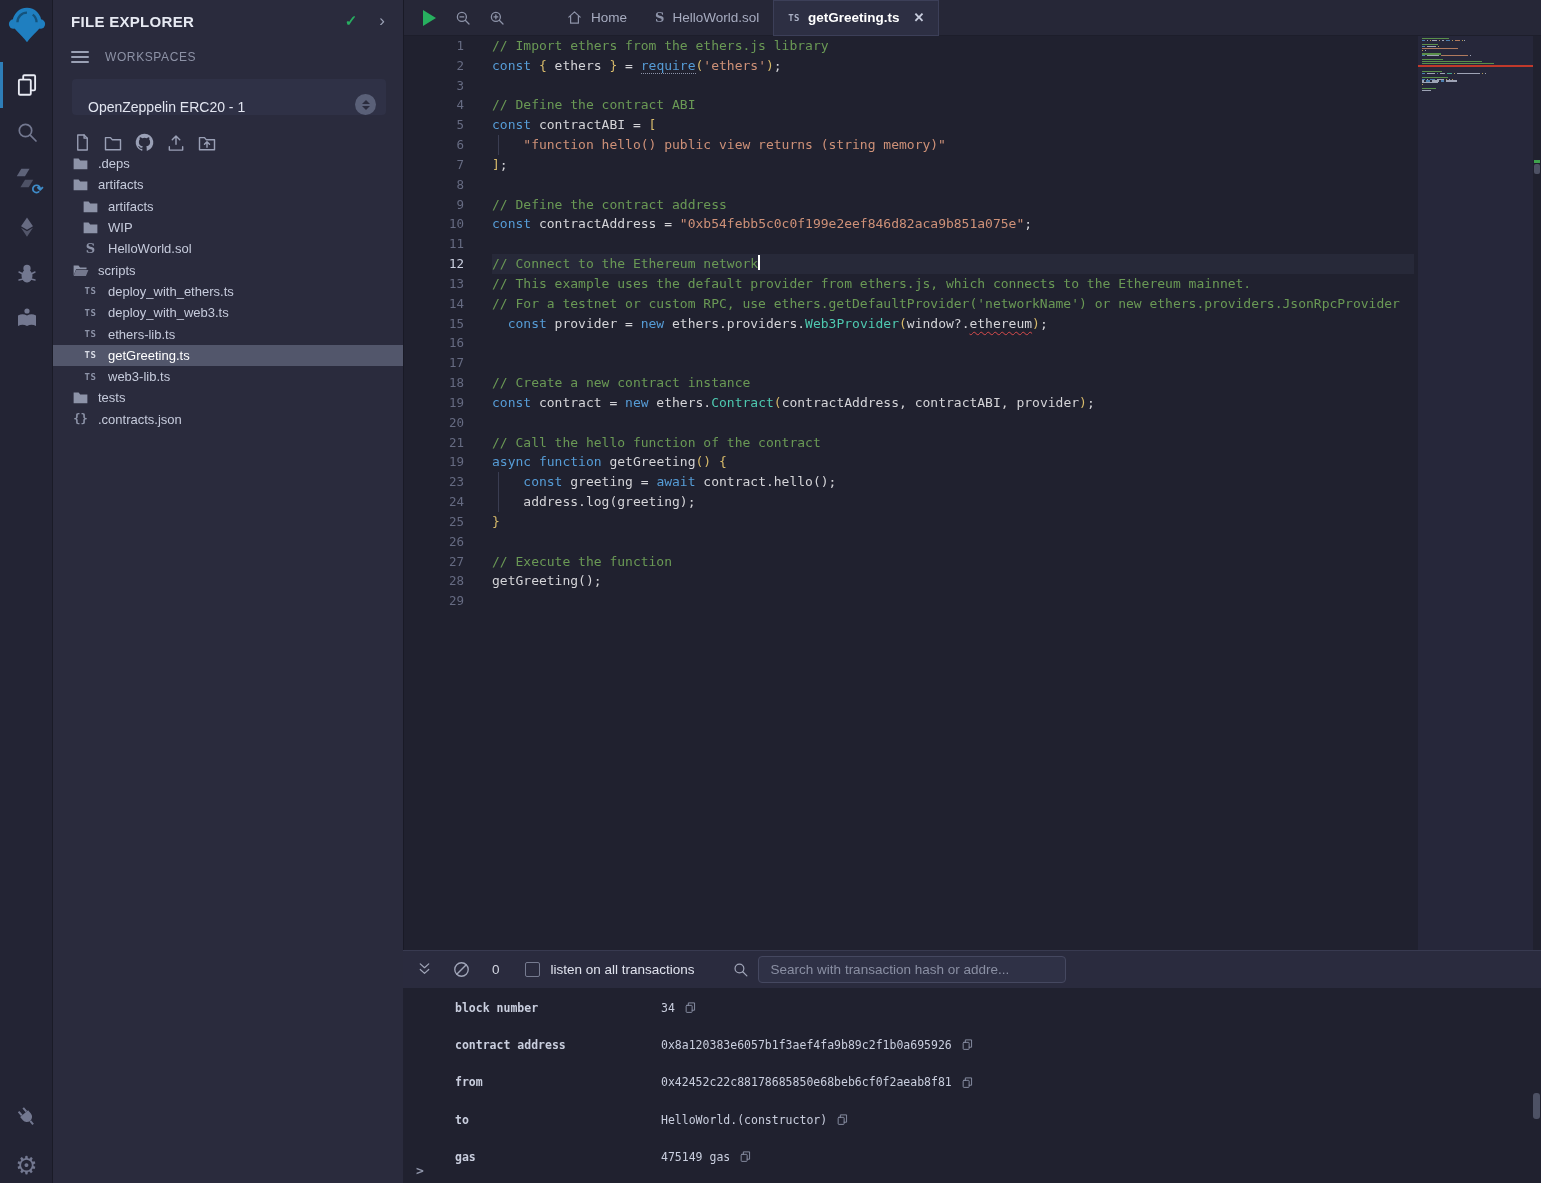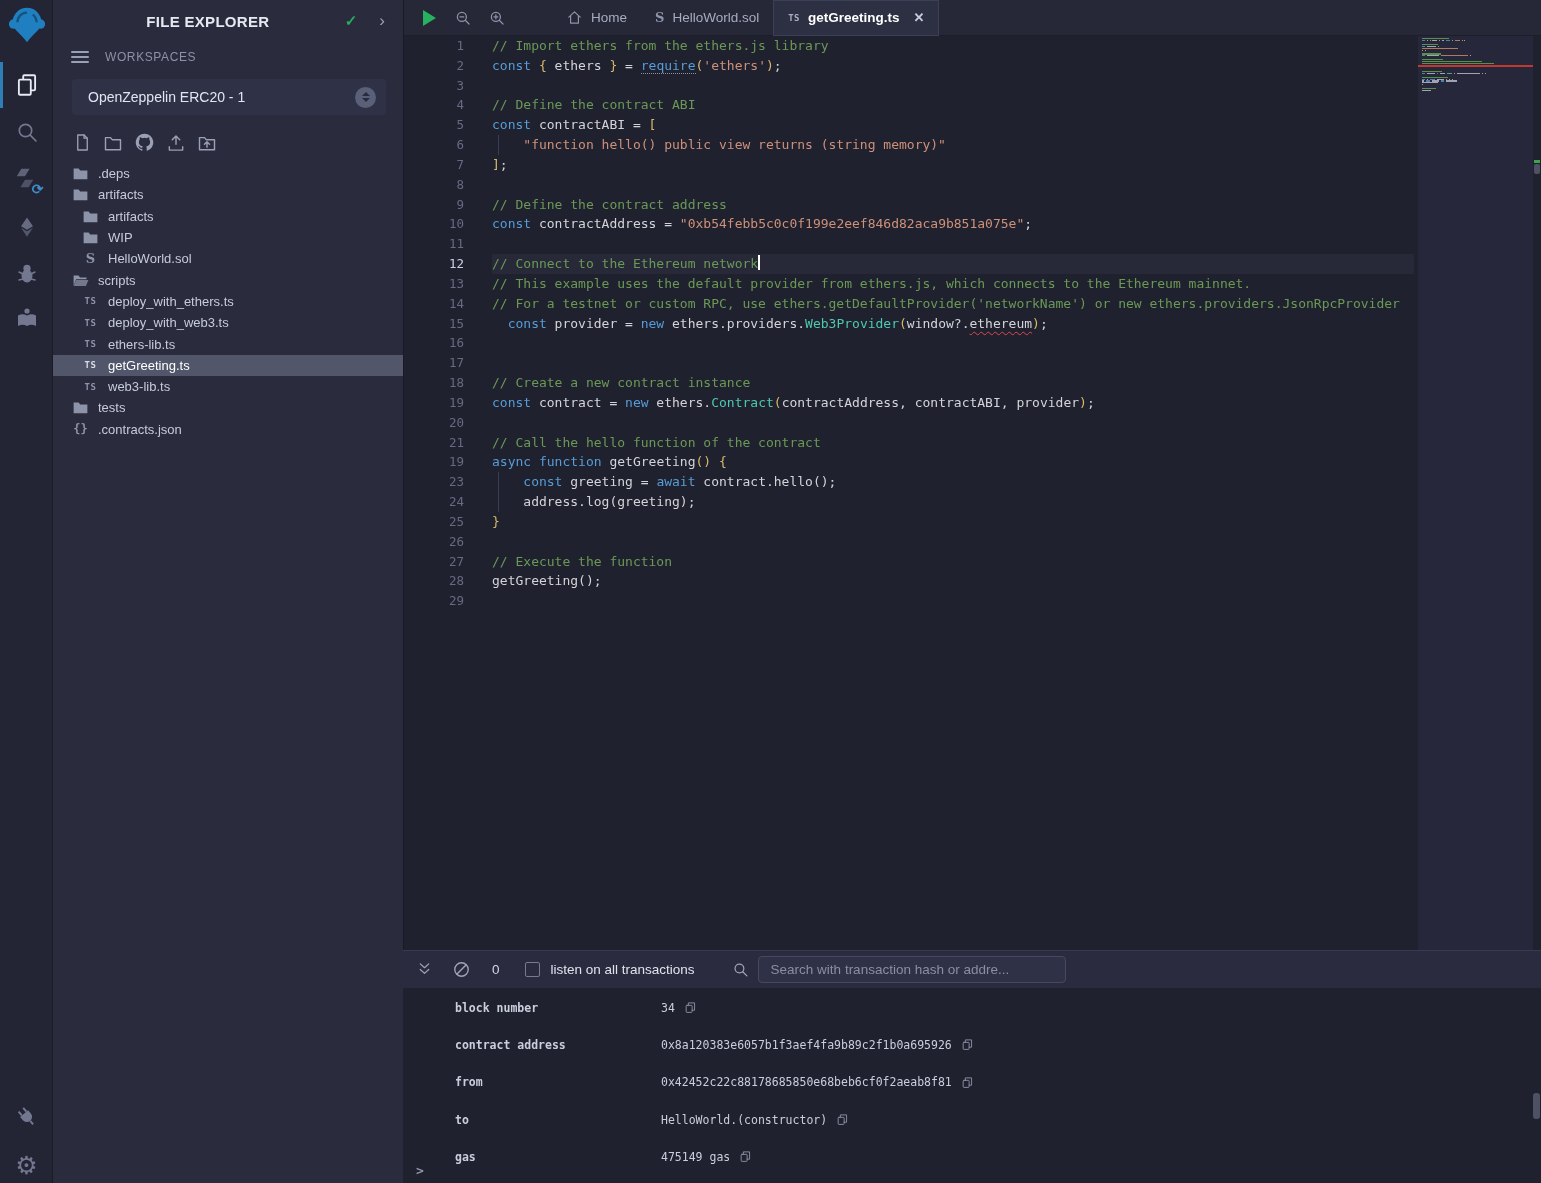--- a/index.html
+++ b/index.html
@@ -9,37 +9,37 @@
 
   
   #rail { position:absolute; left:0; top:0; bottom:0; width:53px; background:#232434; border-right:1px solid #1a1b27; }
   .rail-icon { position:absolute; left:0; width:53px; height:46px; display:flex; align-items:center; justify-content:center; color:#737890; cursor:pointer; }
   .rail-icon.active { color:#e9ebf4; }
   #rail-active-bar { position:absolute; left:0; top:62px; width:3px; height:46px; background:#2e7eb8; }
   .gear-glyph { font-size:25px; line-height:1; }
 
   
   #explorer { position:absolute; left:53px; top:0; bottom:0; width:350px; background:#2a2b3d; }
-  #explorer-header { display:flex; align-items:center; padding:11px 18px 0 18px;text-align:center; }
+  #explorer-header { display:flex; align-items:center; padding:11px 18px 0 18px; }
   #explorer-title { font-size:15px; font-weight:bold; color:#e6e9f2; letter-spacing:.3px; flex:1; }
   .hdr-check { color:#27ae60; font-size:15px; font-weight:bold; margin-right:22px; cursor:pointer; }
   .hdr-chevron { color:#9aa0b4; font-size:17px; cursor:pointer; }
   #ws-row { display:flex; align-items:center; margin:17px 18px 0 18px; }
   #hamburger { width:18px; cursor:pointer; margin-right:16px; }
   #hamburger span { display:block; height:2px; background:#9aa0b4; margin:3px 0; border-radius:1px; }
   #ws-label { font-size:12px; color:#8d92a6; letter-spacing:.6px; }
-  #ws-select { margin:13px 17px 0 19px; height:36px; background:#2f3146; border-radius:4px; display:flex; align-items:center; padding:0 10px 0 16px; cursor:pointer; }
+  #ws-select { margin:13px 17px 0 19px; height:36px; background:#2f3146; border-radius:4px; display:flex; align-items:flex-end; padding:0 10px 0 16px; cursor:pointer; }
   #ws-name { flex:1; font-size:14px; color:#e2e5f0; }
   #ws-sort { width:21px; height:21px; border-radius:50%; background:#5a6078; display:flex; flex-direction:column; align-items:center; justify-content:center; gap:2px; }
   #ws-sort i { width:0; height:0; border-left:4px solid transparent; border-right:4px solid transparent; }
   #ws-sort i.up { border-bottom:4px solid #2a2b3d; }
   #ws-sort i.dn { border-top:4px solid #2a2b3d; }
   #fe-toolbar { display:flex; align-items:center; gap:11px; margin:17px 0 0 20px; color:#9aa0b6; }
   #fe-toolbar .tb-icon { cursor:pointer; }
-  #tree { margin-top:10px; }
+  #tree { }
   .tree-row { height:21.3px; display:flex; align-items:center; font-size:13px; color:#c6cbdc; cursor:pointer; white-space:nowrap; }
   .tree-row.selected { background:#52566b; color:#fff; }
   .tree-icon { width:17px; display:flex; justify-content:center; margin-right:9px; color:#8d93a8; flex:none; }
   .tree-row.selected .tree-icon { color:#d9dce6; }
   .glyph-ts { font-size:9px; font-weight:bold; letter-spacing:.5px; font-family:"DejaVu Sans Mono",monospace; }
   .glyph-sol { font-size:13px; font-weight:bold; font-family:"DejaVu Serif",serif; }
   .glyph-json { font-size:12px; font-weight:bold; font-family:"DejaVu Sans Mono",monospace; }
 
   
   #editor { position:absolute; left:403px; top:0; right:0; bottom:233px; background:#20212f; border-left:1px solid #191a26; }

